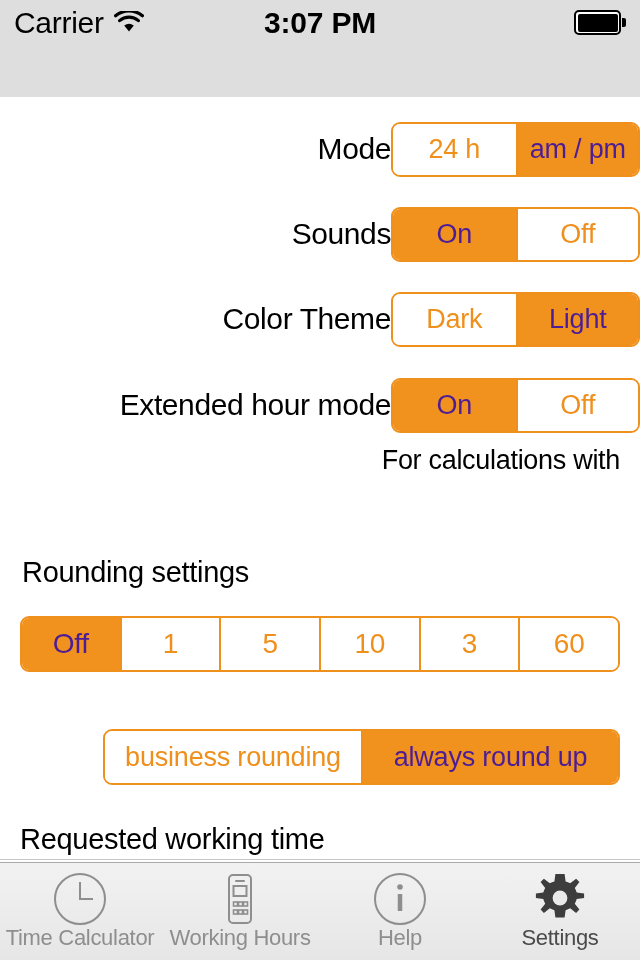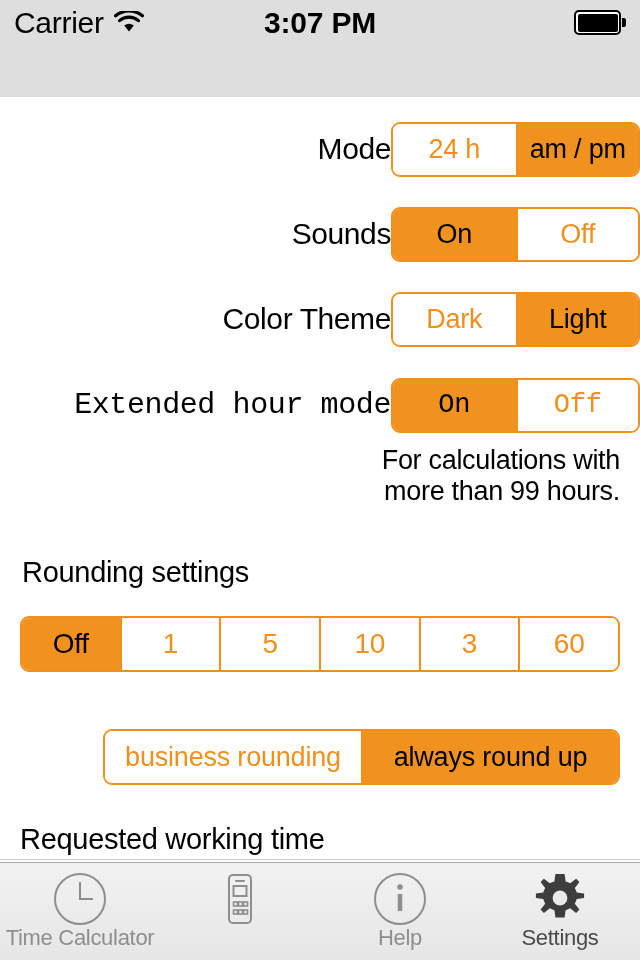--- a/index.html
+++ b/index.html
@@ -55,30 +55,30 @@
     display:flex; border:2px solid #ef8f1c; border-radius:9px;
     overflow:hidden; background:#fff;
   }
   .seg .segbtn{
     display:flex; align-items:center; justify-content:center;
     font-size:27px; color:#ef8f1c; background:#fff;
     border-left:2px solid #ef8f1c;
     white-space:nowrap; letter-spacing:-0.2px;
   }
   .seg .segbtn:first-child{ border-left:none; }
-  .seg .segbtn.on{ background:#f2921e; color:#000000; }
+  .seg .segbtn.on{ background:#f2921e; color:#4c1d95; }
 
   
   .seg-pair{ width:249px; height:55px; }
   .seg-pair .segbtn{ width:50%; height:100%; }
 
   .row-mode{      top:24px; }
   .row-sounds{    top:109px; }
   .row-theme{     top:194px; }
-  .row-extended{  top:280px;font-family:Liberation Mono, monospace; }
+  .row-extended{  top:280px; }
 
   .hint{
     position:absolute; top:348px; right:20px; width:300px;
     text-align:right; font-size:27px; line-height:31px; color:#000;
     letter-spacing:-0.3px;
   }
 
   .section-title{
     position:absolute; font-size:29px; color:#000; letter-spacing:-0.3px;
   }
@@ -176,21 +176,20 @@
     <div class="setting-row row-extended">
       <span class="setting-label">Extended hour mode</span>
       <div class="seg seg-pair">
         <div class="segbtn on">On</div>
         <div class="segbtn">Off</div>
       </div>
     </div>
 
     <div class="hint">
       <div>For calculations with</div>
-      <div>more than 99 hours.</div>
     </div>
 
     <div class="section-title title-rounding">Rounding settings</div>
 
     <div class="seg seg-round">
       <div class="segbtn on">Off</div>
       <div class="segbtn">1</div>
       <div class="segbtn">5</div>
       <div class="segbtn">10</div>
       <div class="segbtn">3</div>
@@ -226,20 +225,21 @@
           <line x1="24" y1="10" x2="32" y2="10" stroke="#8e8e8e" stroke-width="2" stroke-linecap="round"></line>
           <rect x="21.5" y="15" width="13" height="10" stroke="#8e8e8e" stroke-width="2" fill="none"></rect>
           <rect x="21.5" y="31" width="4" height="4" stroke="#8e8e8e" stroke-width="1.6" fill="none"></rect>
           <rect x="26.5" y="31" width="4" height="4" stroke="#8e8e8e" stroke-width="1.6" fill="none"></rect>
           <rect x="31.5" y="31" width="4" height="4" stroke="#8e8e8e" stroke-width="1.6" fill="none"></rect>
           <rect x="21.5" y="39" width="4" height="4" stroke="#8e8e8e" stroke-width="1.6" fill="none"></rect>
           <rect x="26.5" y="39" width="4" height="4" stroke="#8e8e8e" stroke-width="1.6" fill="none"></rect>
           <rect x="31.5" y="39" width="4" height="4" stroke="#8e8e8e" stroke-width="1.6" fill="none"></rect>
         </svg>
       </span>
+      <span class="tab-label">Working Hours</span>
     </div>
 
     <div class="tab">
       <span class="tab-icon">
         <svg width="56" height="56" viewBox="0 0 56 56">
           <circle cx="28" cy="28" r="25" stroke="#8e8e8e" stroke-width="2" fill="none"></circle>
           <circle cx="28" cy="16" r="2.8" fill="#8e8e8e"></circle>
           <path d="M28 23 L28 40" stroke="#8e8e8e" stroke-width="4.5" stroke-linecap="butt"></path>
         </svg>
       </span>

